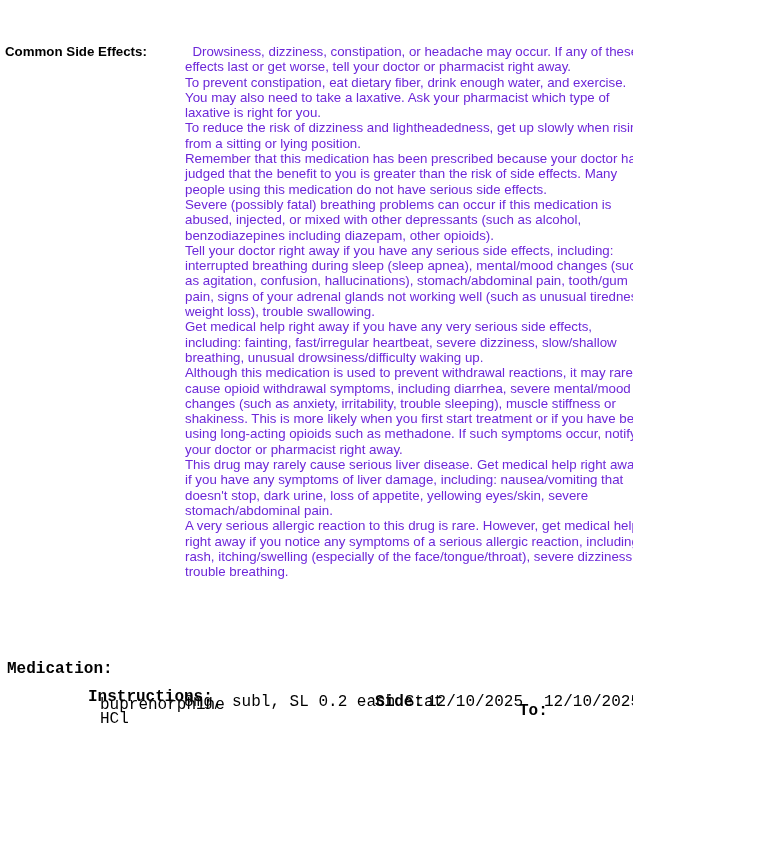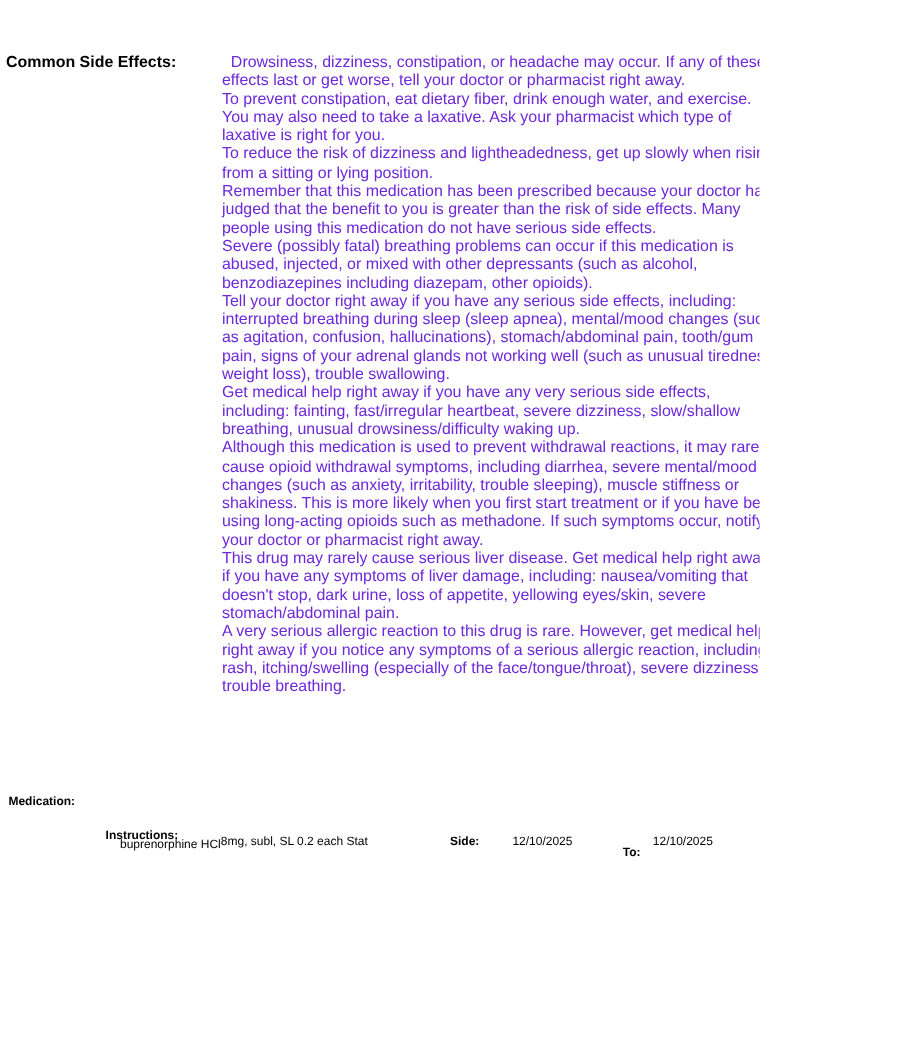--- a/index.html
+++ b/index.html
@@ -33,22 +33,22 @@
     width: 466px;
     font-family: "Liberation Sans", sans-serif;
     font-size: 13.3px;
     line-height: 15.3px;
     color: #6d28d9;
     white-space: pre-wrap;
   }
   
   .field {
     position: absolute;
-    font-family: Liberation Sans, sans-serif;
-    font-size: 10px;
+    font-family: Liberation Mono, monospace;
+    font-size: 16px;
     line-height: 14px;
     color: #000000;
   }
   .bold { font-weight: bold; }
   .med-label   { left: 7px;   top: 662px; }
   .med-value   { left: 100px;  top: 662px; width: 97px; margin-top: 36px; }
   .instr-label { left: 88px;  top: 690px; }
   .instr-value { left: 184px; top: 695px; }
   .from-label  { left: 375px; top: 695px; }
   .from-value  { left: 427px; top: 695px; }

